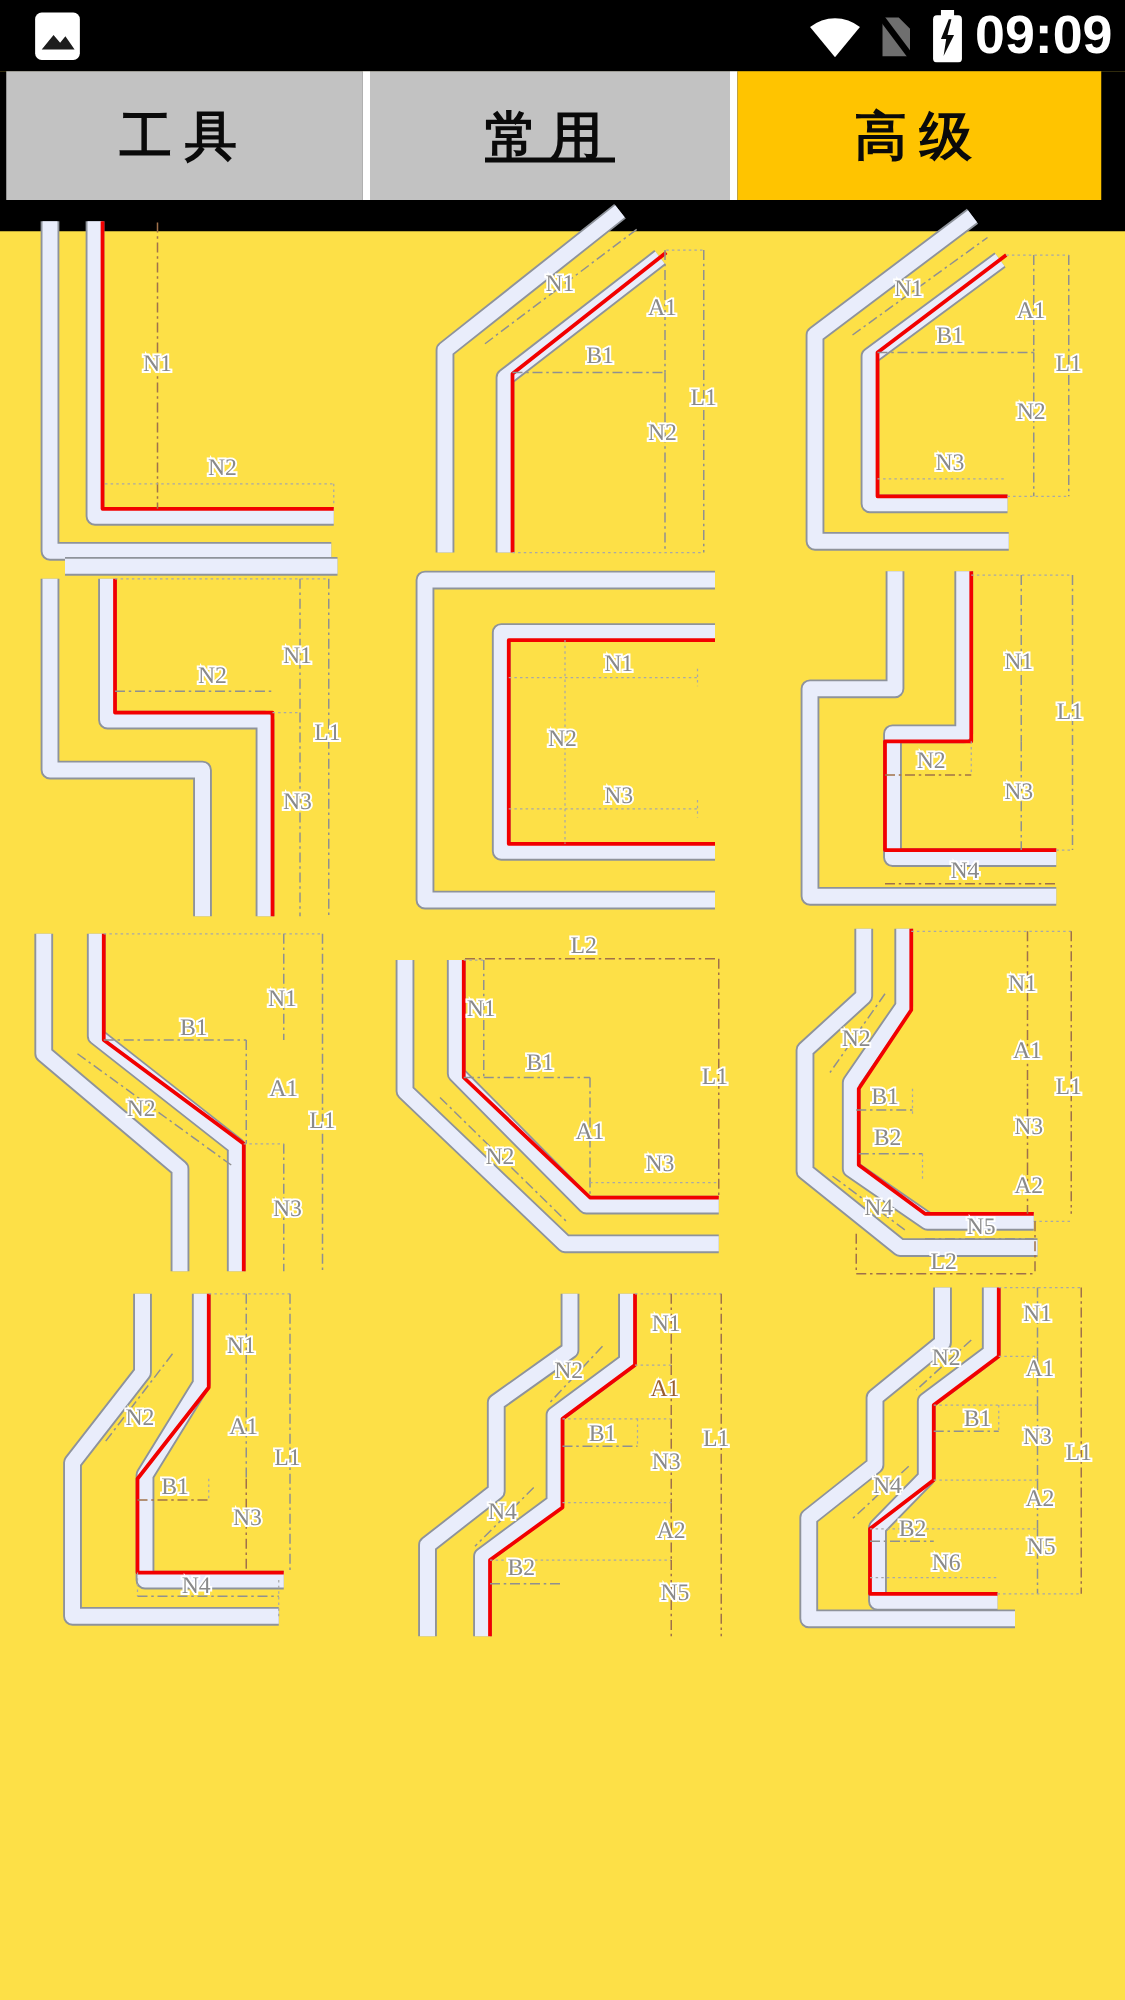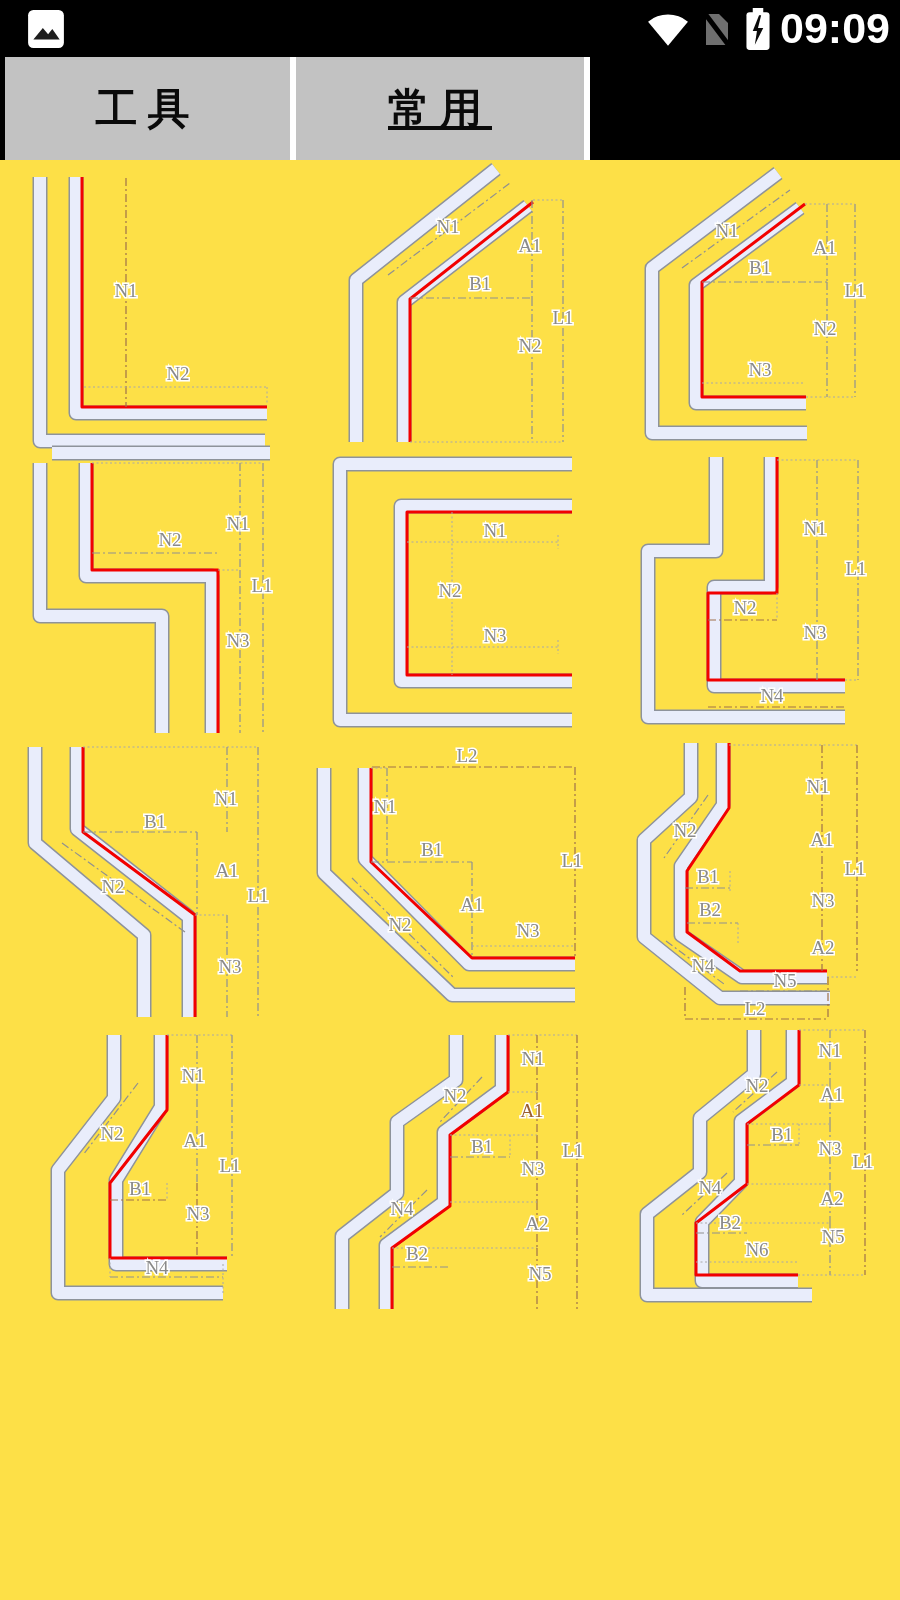--- a/index.html
+++ b/index.html
@@ -4,21 +4,21 @@
 <style>
   html,body{margin:0;padding:0;background:#ffffff;}
   .screen{position:relative;width:900px;height:1600px;background:#fde047;overflow:hidden;
           font-family:"Liberation Sans",sans-serif;}
   
   .status-bar{position:absolute;left:0;top:0;width:900px;height:57px;background:#000;}
   .sb-photo{position:absolute;left:27px;top:9px;width:38px;height:40px;}
   .sb-right{position:absolute;right:10px;top:0;height:57px;display:flex;align-items:center;gap:9px;}
   .sb-time{color:#fff;font-size:43px;font-weight:bold;letter-spacing:0px;line-height:57px;}
   
-  .tab-bar{position:absolute;left:0;top:57px;width:900px;height:103px;background:#000;}
+  .tab-bar{position:absolute;left:0;top:57px;width:900px;height:128px;background:#000;}
   .tab{position:absolute;top:0;height:103px;background:#c2c2c2;color:#0a0a0a;
        display:flex;align-items:center;justify-content:center;
        font-size:42px;font-weight:bold;letter-spacing:10px;}
   .tab.active{background:#ffc400;}
   .tab-div{position:absolute;top:0;height:103px;width:6px;background:#ffffff;}
   
   .cell{position:absolute;background:transparent;}
   .bo{fill:none;stroke:#8e939b;stroke-width:15;stroke-linejoin:round;stroke-linecap:butt;}
   .bf{fill:none;stroke:#e9edfb;stroke-width:12;stroke-linejoin:round;stroke-linecap:butt;}
   .red{fill:none;stroke:#f20000;stroke-width:3;stroke-linejoin:round;stroke-linecap:butt;}
@@ -53,20 +53,21 @@
       </svg>
       <span class="sb-time">09:09</span>
     </div>
   </div>
 
   <div class="tab-bar">
     <div class="tab" style="left:5px;width:285px;">工具</div>
     <div class="tab-div" style="left:290px;"></div>
     <div class="tab" style="left:296px;width:288px;text-decoration:underline;">常用</div>
     <div class="tab-div" style="left:584px;"></div>
+    <div class="tab active" style="left:590px;width:291px;">高级</div>
   </div>
 
   <svg class="cell" style="left:0;top:160px;" width="300" height="290" viewBox="0 0 300 290">
     <g>
       <polyline class="bo" points="40,17 40,281 265,281"></polyline>
         <polyline class="bf" points="40,17 40,281 265,281"></polyline>
     </g>
     <g>
       <polyline class="bo" points="76,17 76,253 267,253"></polyline>
         <polyline class="bf" points="76,17 76,253 267,253"></polyline>

